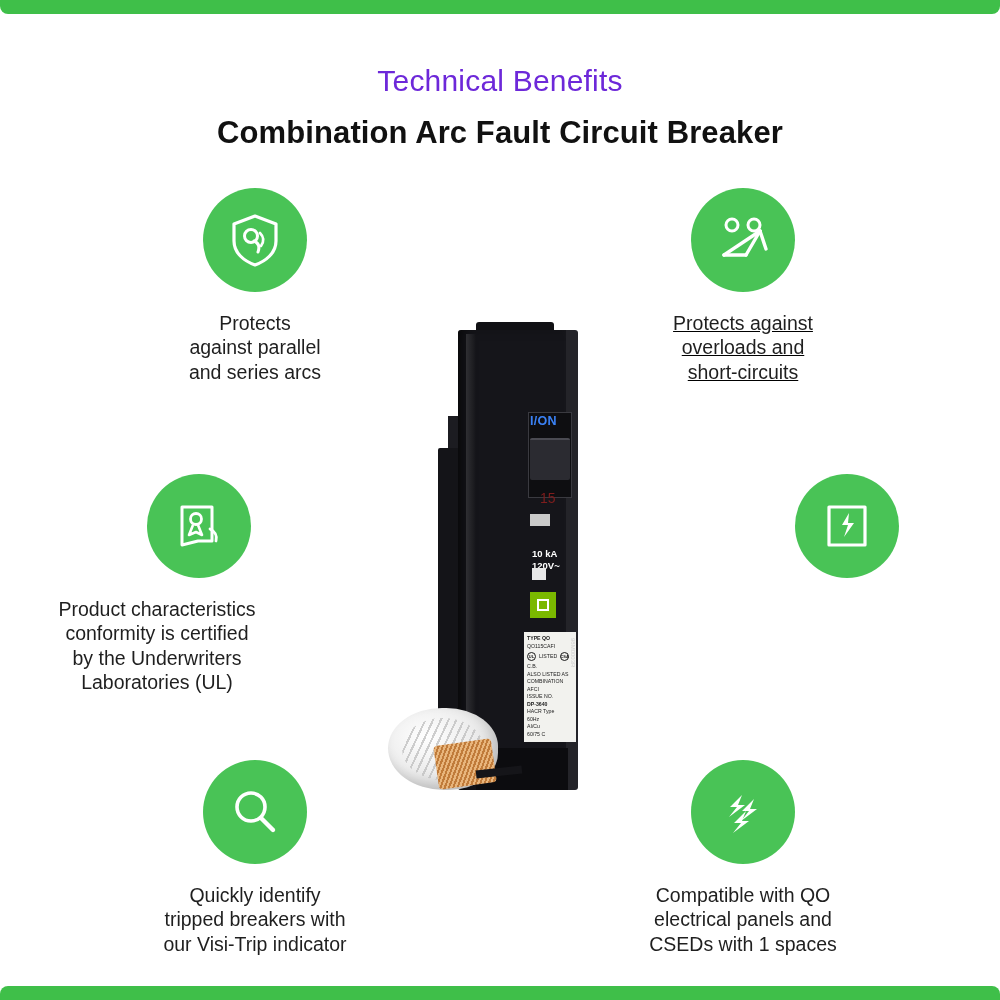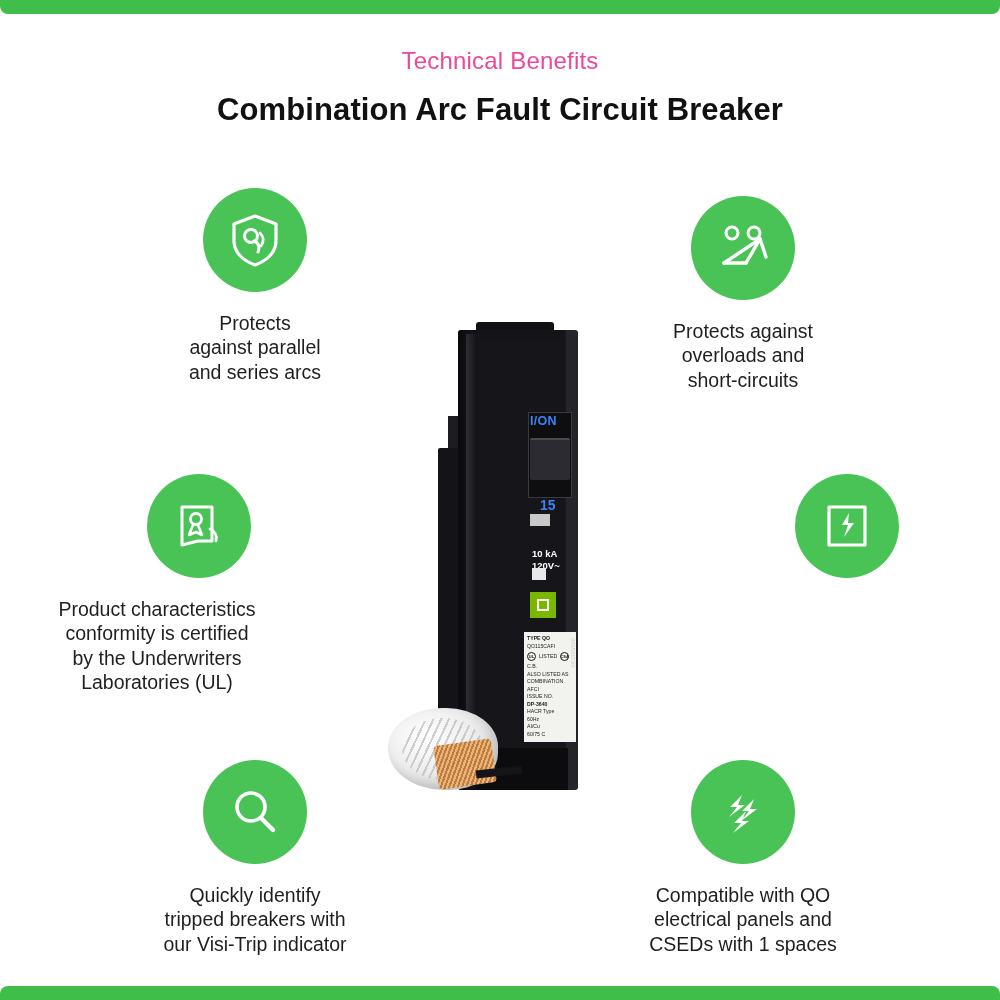--- a/index.html
+++ b/index.html
@@ -31,26 +31,26 @@
 
   
   .heading-wrap {
     position: absolute;
     top: 48px;
     left: 0;
     width: 1000px;
     text-align: center;
   }
   .title-sub {
-    font-size: 24px;
+    font-size: 30px;
     font-weight: 400;
-    color: #ec4899;
+    color: #6d28d9;
     letter-spacing: .2px;
     line-height: 1.1;
-    margin: 0;
+    margin: 16px;
   }
   .title-main {
     font-size: 31px;
     font-weight: 700;
     color: #111111;
     letter-spacing: .1px;
     line-height: 1.15;
     margin: 18px 0 0 0;
   }
 
@@ -74,21 +74,21 @@
   .feature-text {
     margin-top: 19px;
     font-size: 19.5px;
     line-height: 1.25;
     color: #1f1f1f;
     white-space: pre-line;
   }
 
   
   #f-parallel  { left: 120px; top: 188px; }
-  #f-overload  { left: 608px; top: 196px; }
+  #f-overload  { left: 608px; top: 188px; text-decoration: underline; }
   #f-ul        { left: 12px;  top: 474px; width: 290px;}
   #f-capacity  { left: 700px; top: 474px; width: 290px;}
   #f-visitrip  { left: 120px; top: 760px; }
   #f-qo        { left: 608px; top: 760px; }
   #f-ul .circle { margin-left: 135px; }
   #f-capacity .circle { margin-left: 95px; }
   #f-ul .feature-text { width: 290px; }
   #f-capacity .feature-text { width: 290px; }
 
   
@@ -177,24 +177,24 @@
     top: 118px;
     width: 40px;
     height: 42px;
     background: #2b2b31;
     border-radius: 2px;
     border-top: 2px solid #4a4a52;
   }
   .bk-amp {
     position: absolute;
     left: 160px;
-    top: 177px;
+    top: 170px;
     font-size: 14px;
-    font-weight: 700;
-    color: #3b82f6;
+    font-weight: 400;
+    color: #7f1d1d;
   }
   .bk-visitrip {
     position: absolute;
     left: 150px;
     top: 194px;
     width: 20px;
     height: 12px;
     background: #c9c9c9;
   }
   .bk-10ka {

